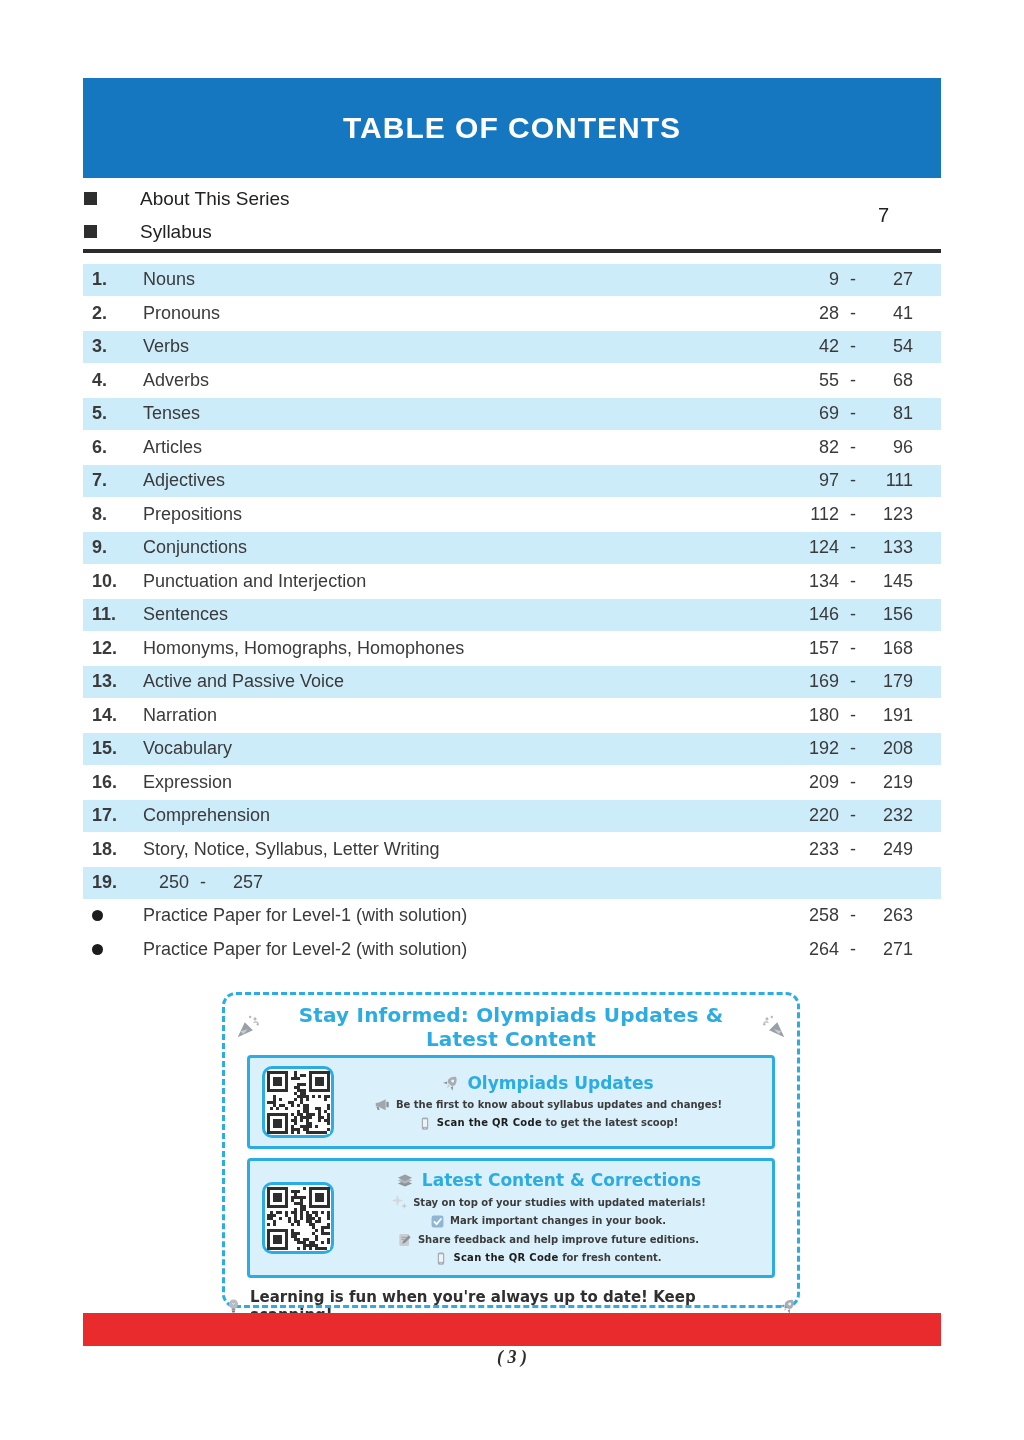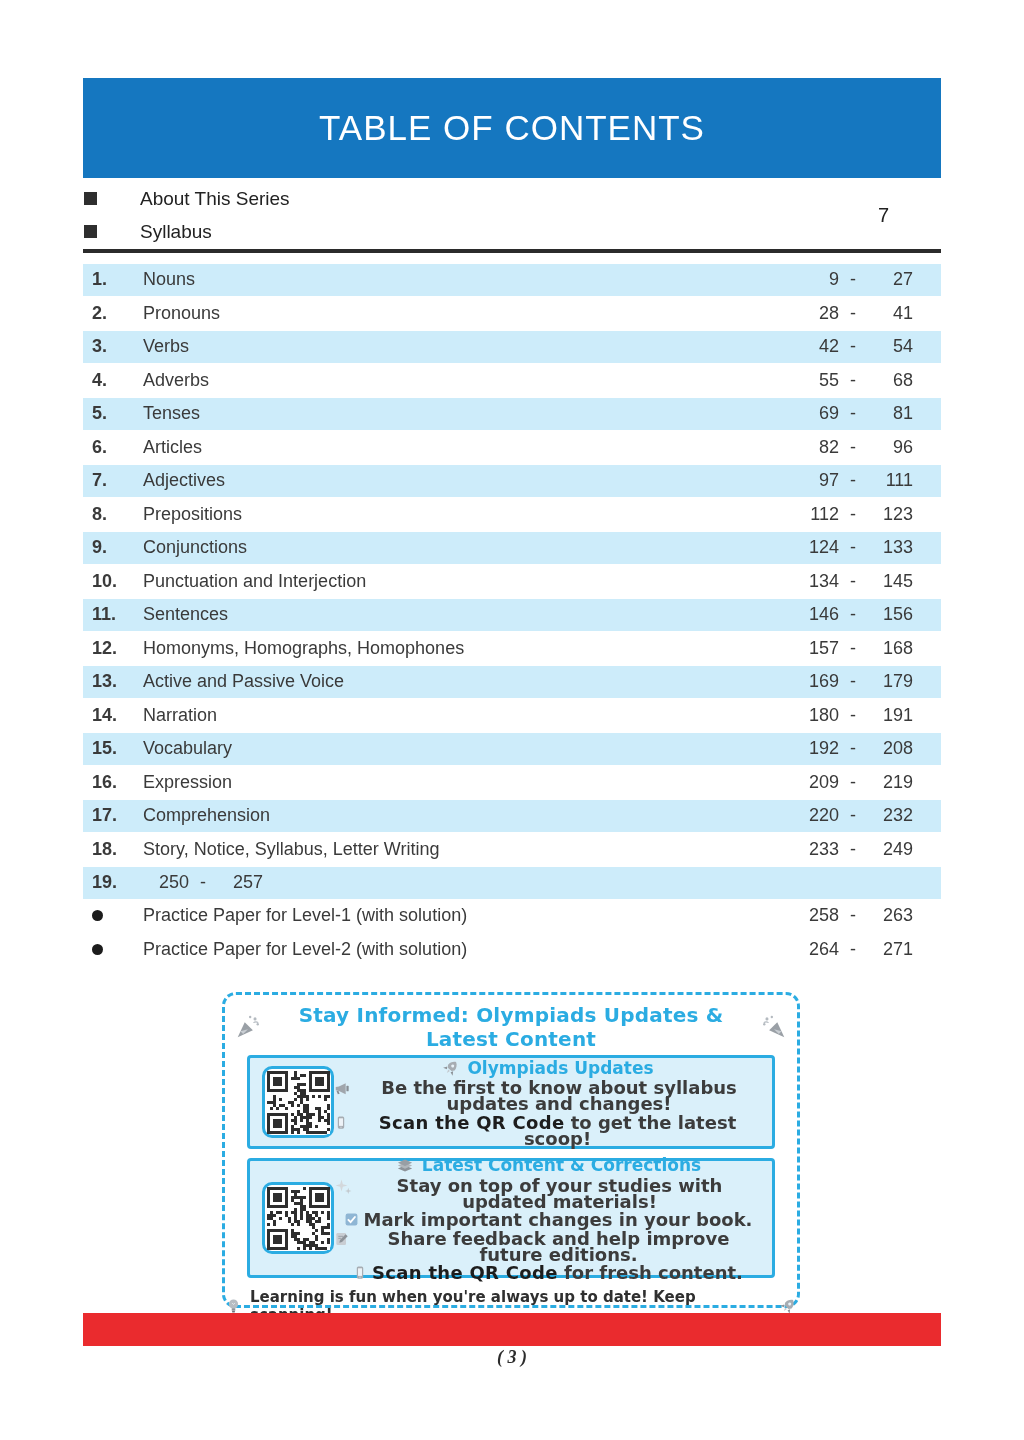--- a/index.html
+++ b/index.html
@@ -10,21 +10,21 @@
     font-family:"Liberation Sans", sans-serif;
     --blue:#1577C0; --rowblue:#CDECFA; --cyan:#2BACE2;
     --cardbg:#DAF0FA; --red:#EA2B2E; --ink:#3A3A3A;
   }
   
   .banner {
     position:absolute; left:83px; top:78px; width:858px; height:100px;
     background:var(--blue); display:flex; align-items:center; justify-content:center;
   }
   .banner-title {
-    color:#ffffff; font-size:35px; font-weight:normal; letter-spacing:1px;
+    color:#ffffff; font-size:30px; font-weight:bold; letter-spacing:1px;
   }
   
   .front { position:absolute; left:83px; top:182px; width:858px; height:66px; }
   .fm-row { display:flex; align-items:center; height:33px; }
   .sq { width:13px; height:13px; background:#2e2e2e; margin-left:1px; flex:0 0 auto; }
   .fm-label { margin-left:43px; font-size:19px; color:#222222; }
   .fm-page {
     position:absolute; right:52px; top:50%; transform:translateY(-50%);
     font-size:20px; color:#222222;
   }
@@ -72,22 +72,22 @@
     width:72px; height:72px; background:#ffffff; border:3px solid var(--cyan);
     border-radius:10px; display:flex; align-items:center; justify-content:center;
     margin-left:2px; flex:0 0 auto;
   }
   .card-text { flex:1 1 auto; text-align:center; color:#3f3f3f; }
   .card-title {
     color:var(--cyan); font-weight:bold; font-size:17px;
     display:flex; align-items:center; justify-content:center; gap:7px; margin-bottom:2px;
   }
   .card-line {
-    font-size:18px; font-weight:bold; color:#3c3c3c; margin-top:2.5px;
-    display:flex; align-items:flex-start; justify-content:center; gap:5px; line-height:16px;
+    font-size:10px; font-weight:bold; color:#3c3c3c; margin-top:2.5px;
+    display:flex; align-items:flex-end; justify-content:center; gap:5px; line-height:16px;
   }
   .card-line .b { color:#1d1d1d; letter-spacing:0.3px; }
   .box-footer {
     margin-top:10px; display:flex; align-items:center; justify-content:center; gap:8px;
     font-size:15px; font-weight:bold; color:#2f2f2f;
   }
   .red-bar { position:absolute; left:83px; top:1313px; width:858px; height:33px; background:var(--red); }
   .page-num {
     position:absolute; left:0; top:1347px; width:100%; text-align:center;
     font-family:"Liberation Serif", serif; font-style:italic; font-weight:bold;

